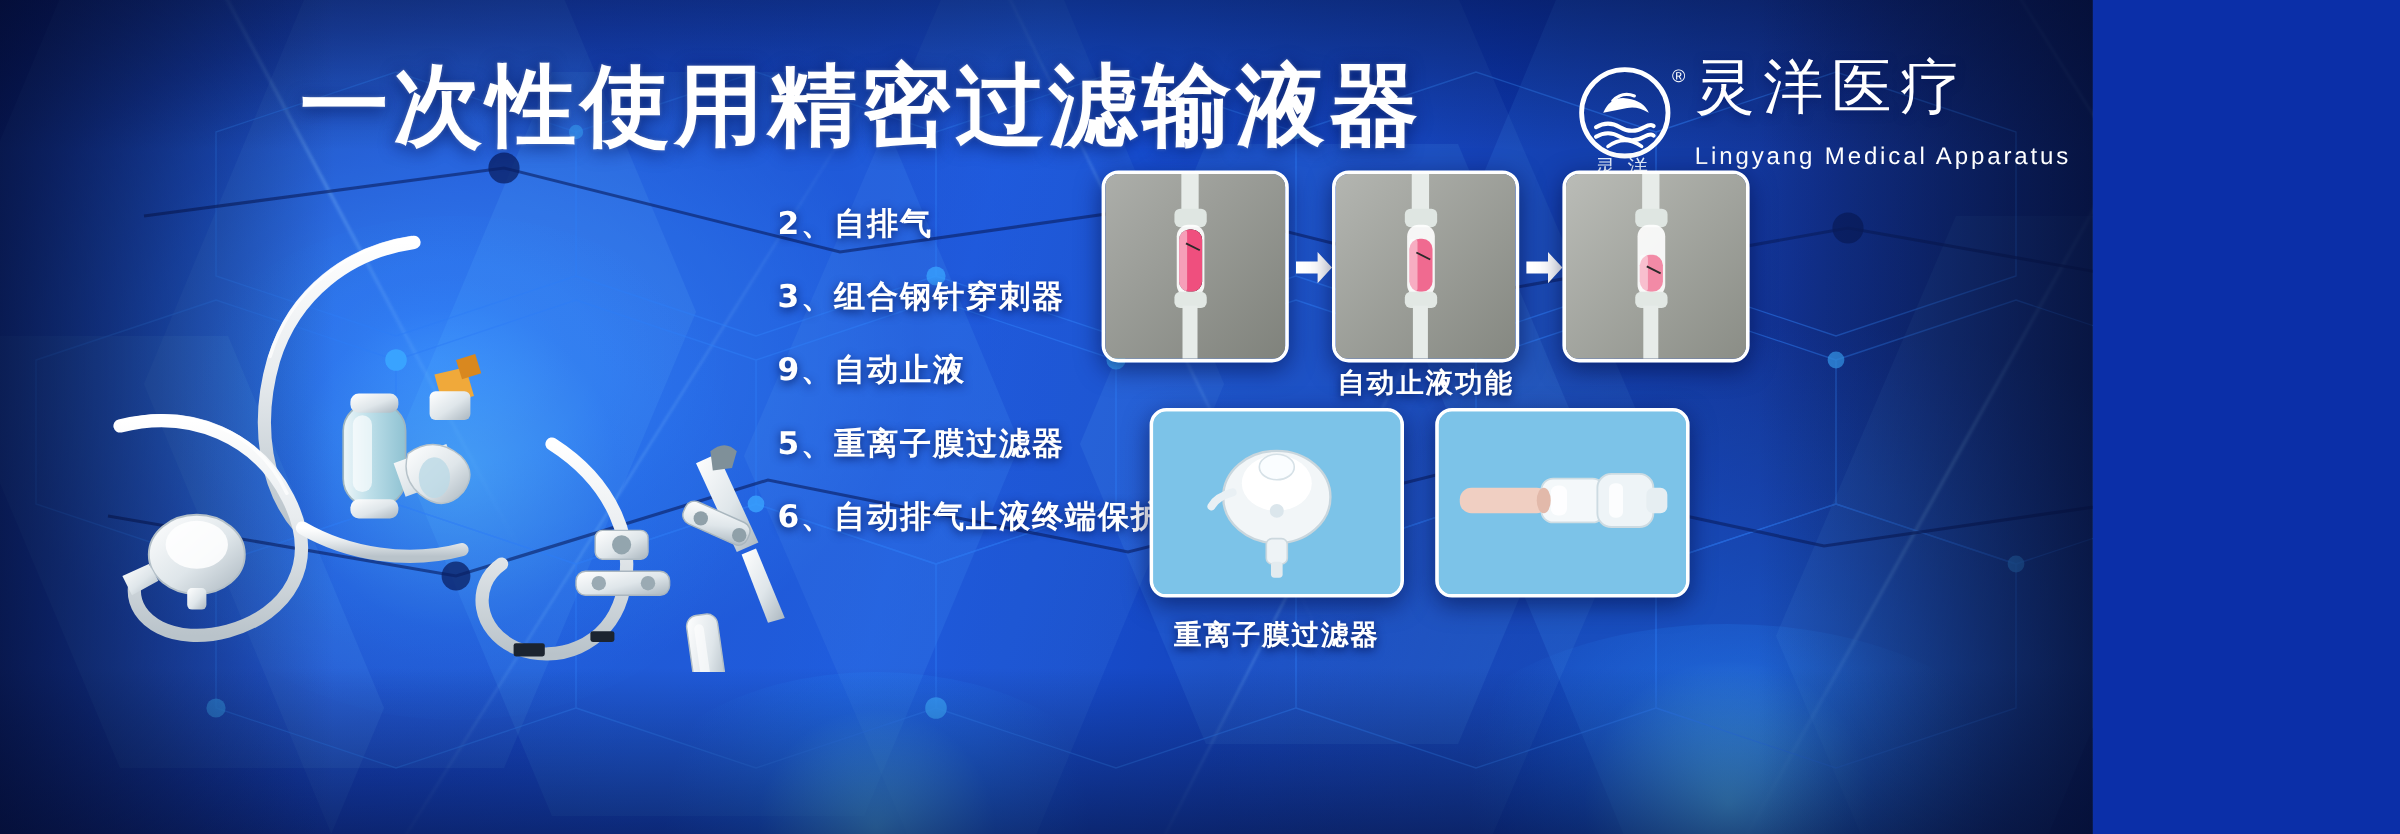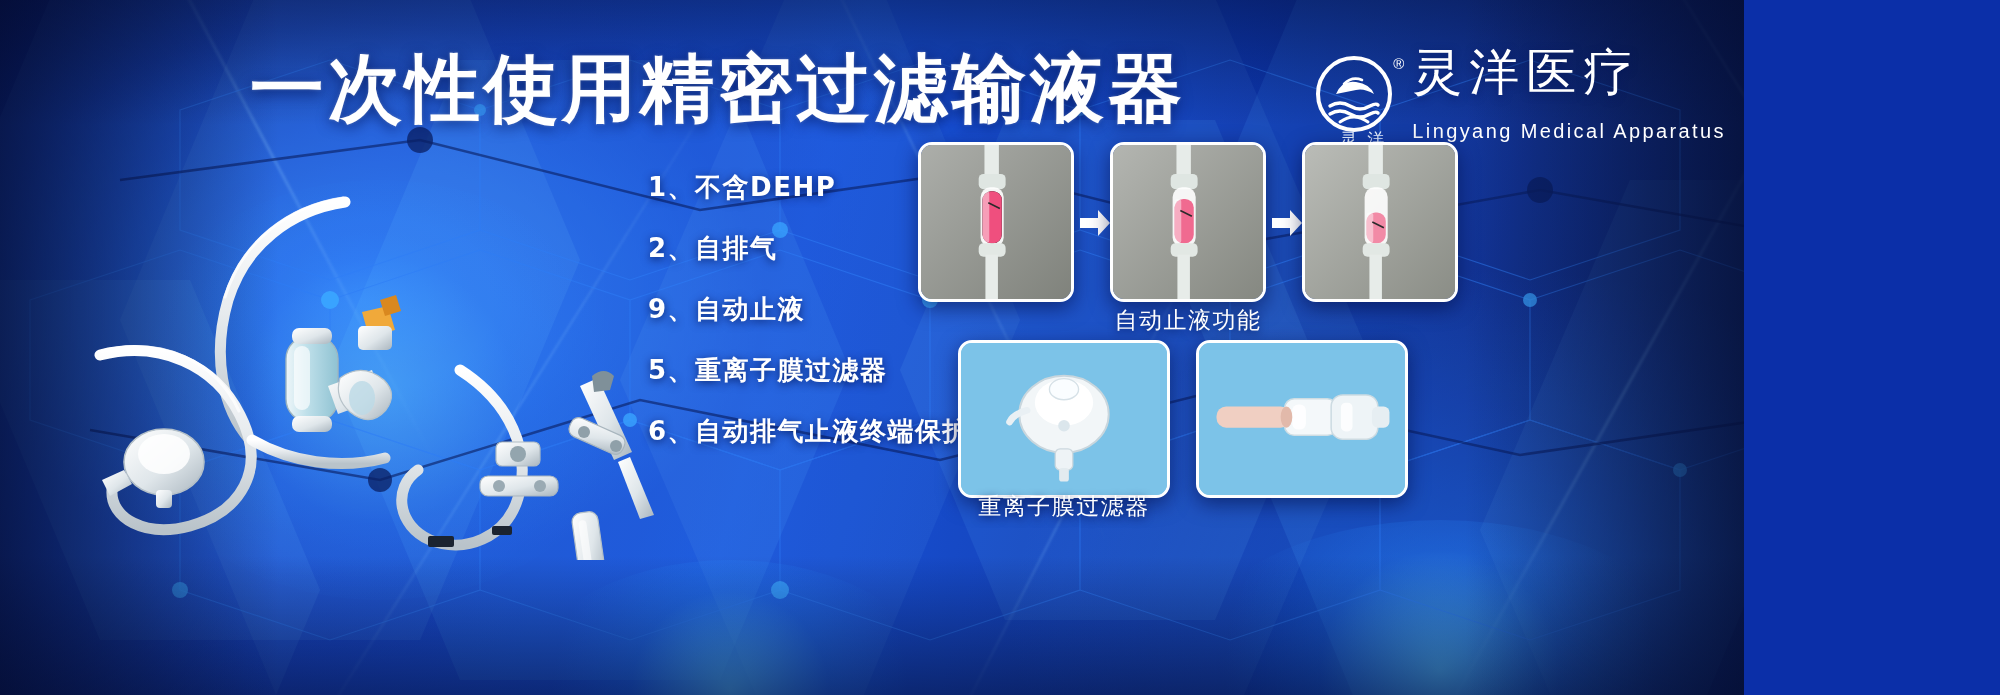--- a/index.html
+++ b/index.html
@@ -71,21 +71,21 @@
     position:absolute; right:18px; top:44px;
     display:flex; align-items:center; gap:18px;
   }
   .logo-mark { position:relative; width:80px; height:80px; flex:0 0 auto; }
   .logo-mark svg { display:block; }
   .logo-reg {
     position:absolute; right:-10px; top:2px;
     color:#fff; font-size:15px; line-height:15px;
   }
   .logo-sub-cn {
-    position:absolute; left:13px; top:74px; width:80px;
+    position:absolute; left:2px; top:74px; width:80px;
     text-align:center; color:#e8f2ff; font-size:17px; letter-spacing:10px;
     font-family:"DejaVu Sans","Liberation Sans",sans-serif;
     white-space:nowrap;
   }
   .logo-text { display:flex; flex-direction:column;gap:12px; }
   .logo-cn {
     color:#ffffff; font-size:50px; line-height:56px; letter-spacing:7px;
     font-family:"DejaVu Sans","Liberation Sans",sans-serif;
     text-shadow:0 2px 8px rgba(0,20,90,0.6);
     white-space:nowrap;
@@ -121,21 +121,21 @@
   .photo svg { display:block; width:100%; height:100%; }
 
   .arrow {
     position:absolute; width:34px; height:30px;
     color:#ffffff;
   }
   .arrow svg { display:block; }
 
   .caption {
     position:absolute;
-    color:#ffffff; font-size:23px; line-height:28px; font-weight:normal;
+    color:#ffffff; font-size:23px; line-height:28px; font-weight:bold;
     letter-spacing:1.5px; white-space:nowrap;
     font-family:"DejaVu Sans","Liberation Sans",sans-serif;
     text-shadow:0 2px 8px rgba(0,18,80,0.85);
   }
   .cap-center { transform:translateX(-50%); }
 </style>
 </head>
 <body>
 
 <div id="banner">
@@ -310,22 +310,22 @@
         <circle cx="576" cy="306" r="6" fill="#8fa0a9"></circle>
         <path d="M578,322 l12,-5 l24,58 l-14,4 Z" fill="url(#plast)"></path>
       </g>
 
       <rect x="388" y="396" width="26" height="11" rx="2" fill="#1b2430"></rect>
       <rect x="452" y="386" width="20" height="9" rx="2" fill="#1b2430"></rect>
     </svg>
   </div>
 
   <div id="features">
-    <div class="feature">1、不含DEHP</div>
     <div class="feature">2、自排气</div>
+    <div class="feature">3、组合钢针穿刺器</div>
     <div class="feature">9、自动止液</div>
     <div class="feature">5、重离子膜过滤器</div>
     <div class="feature">6、自动排气止液终端保护帽</div>
   </div>
 
   <div class="photo" style="left:918px; top:142px; width:156px; height:160px;">
     <svg viewBox="0 0 156 160" preserveAspectRatio="none">
       <rect width="156" height="160" fill="#9a9c99"></rect>
       <rect width="156" height="160" fill="url(#g1)"></rect>
       <defs>
@@ -421,16 +421,16 @@
       <rect x="18" y="66" width="76" height="22" rx="10" fill="#f0cfc2"></rect>
       <rect x="88" y="58" width="54" height="38" rx="10" fill="#f4f8fa" stroke="#cfdde3" stroke-width="1.6"></rect>
       <rect x="96" y="64" width="14" height="26" rx="6" fill="#ffffff" opacity=".85"></rect>
       <rect x="136" y="54" width="48" height="46" rx="12" fill="#eef4f7" stroke="#cddbe2" stroke-width="1.6"></rect>
       <rect x="146" y="62" width="12" height="30" rx="5" fill="#ffffff" opacity=".8"></rect>
       <rect x="178" y="66" width="18" height="22" rx="6" fill="#e6eef2"></rect>
       <ellipse cx="90" cy="77" rx="6" ry="11" fill="#e2b9aa"></ellipse>
     </svg>
   </div>
 
-  <div class="caption cap-center" style="left:1064px; top:492px;">重离子膜过滤器</div>
+  <div class="caption cap-center" style="left:1064px; top:516px;">重离子膜过滤器</div>
 
 
 </div>
 
 </body></html>

